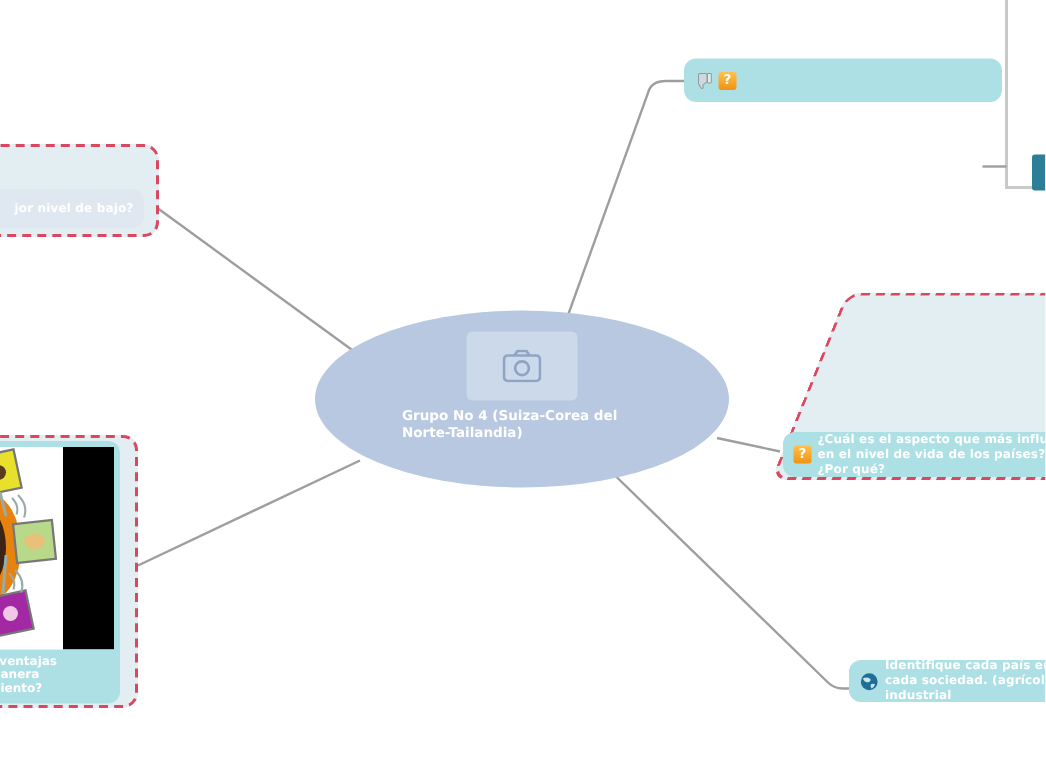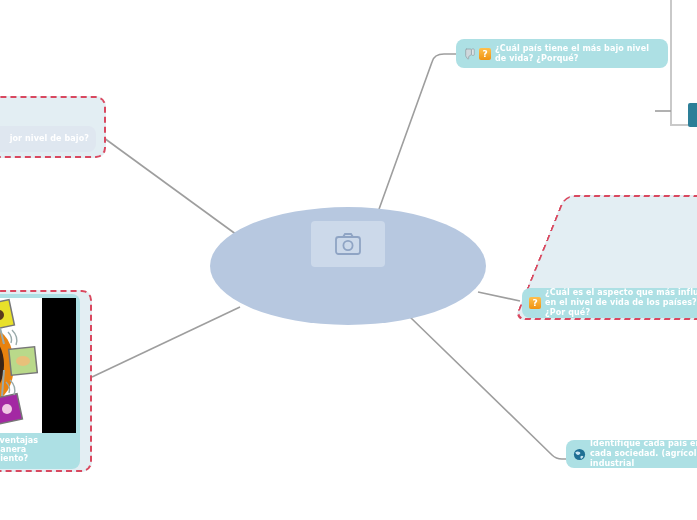--- a/index.html
+++ b/index.html
@@ -189,37 +189,37 @@
   <div class="group-box" style="left:-20px; top:290px; width:112px; height:182px;"></div>
 
   <div id="central-node">
     <div id="central-thumb">
       <svg width="26" height="22" viewBox="0 0 26 22">
         <rect x="1" y="4" width="24" height="17" rx="2.5" fill="none" stroke="#8fa4c4" stroke-width="1.8"></rect>
         <path d="M 8 4 L 10 1 L 16 1 L 18 4" fill="none" stroke="#8fa4c4" stroke-width="1.8"></path>
         <circle cx="13" cy="12.5" r="4.6" fill="none" stroke="#8fa4c4" stroke-width="1.8"></circle>
       </svg>
     </div>
+    <div id="central-label">Grupo No 4 (Suiza-Corea del Norte-Tailandia)</div>
   </div>
 
   <div class="node node-pale" style="left:-110px; top:126px; width:206px; height:26px;">
     <span class="node-label" style="margin-left:auto;">jor nivel de bajo?</span>
   </div>
 
   <div class="node node-teal" style="left:456px; top:39px; width:212px; height:29px;">
     <span class="icon">
       <svg width="12" height="12" viewBox="0 0 12 12">
         <path d="M3.2 1 h4.2 a1 1 0 0 1 1 1 v4.1 a1 1 0 0 1 -.45 .83 l-2.1 1.5
                  a.6 .6 0 0 0 -.25 .6 l.2 1.1 a.75 .75 0 0 1 -1.35 .55 l-1.6 -2.4
                  a1 1 0 0 1 -.17 -.55 v-5.73 a1 1 0 0 1 1 -1 z" fill="#cfd8dc" stroke="#8e9ba1" stroke-width="0.7"></path>
         <rect x="8.6" y="1" width="2.6" height="6.3" rx="0.6" fill="#e3eaed" stroke="#8e9ba1" stroke-width="0.7"></rect>
       </svg>
     </span>
     <span class="icon icon-q">?</span>
-    <span class="node-label wrap" style="max-width:178px;">¿Cuál país tiene el más bajo nivel de vida? ¿Porqué?</span>
   </div>
 
   <div class="node node-teal" style="left:522px; top:288px; width:196px; height:30px;">
     <span class="icon icon-q">?</span>
     <span class="node-label wrap" style="max-width:168px;">¿Cuál es el aspecto que más influye en el nivel de vida de los países?. ¿Por qué?</span>
   </div>
 
   <div class="node node-teal" style="left:566px; top:440px; width:150px; height:28px;">
     <span class="icon">
       <svg width="13" height="13" viewBox="0 0 13 13">

